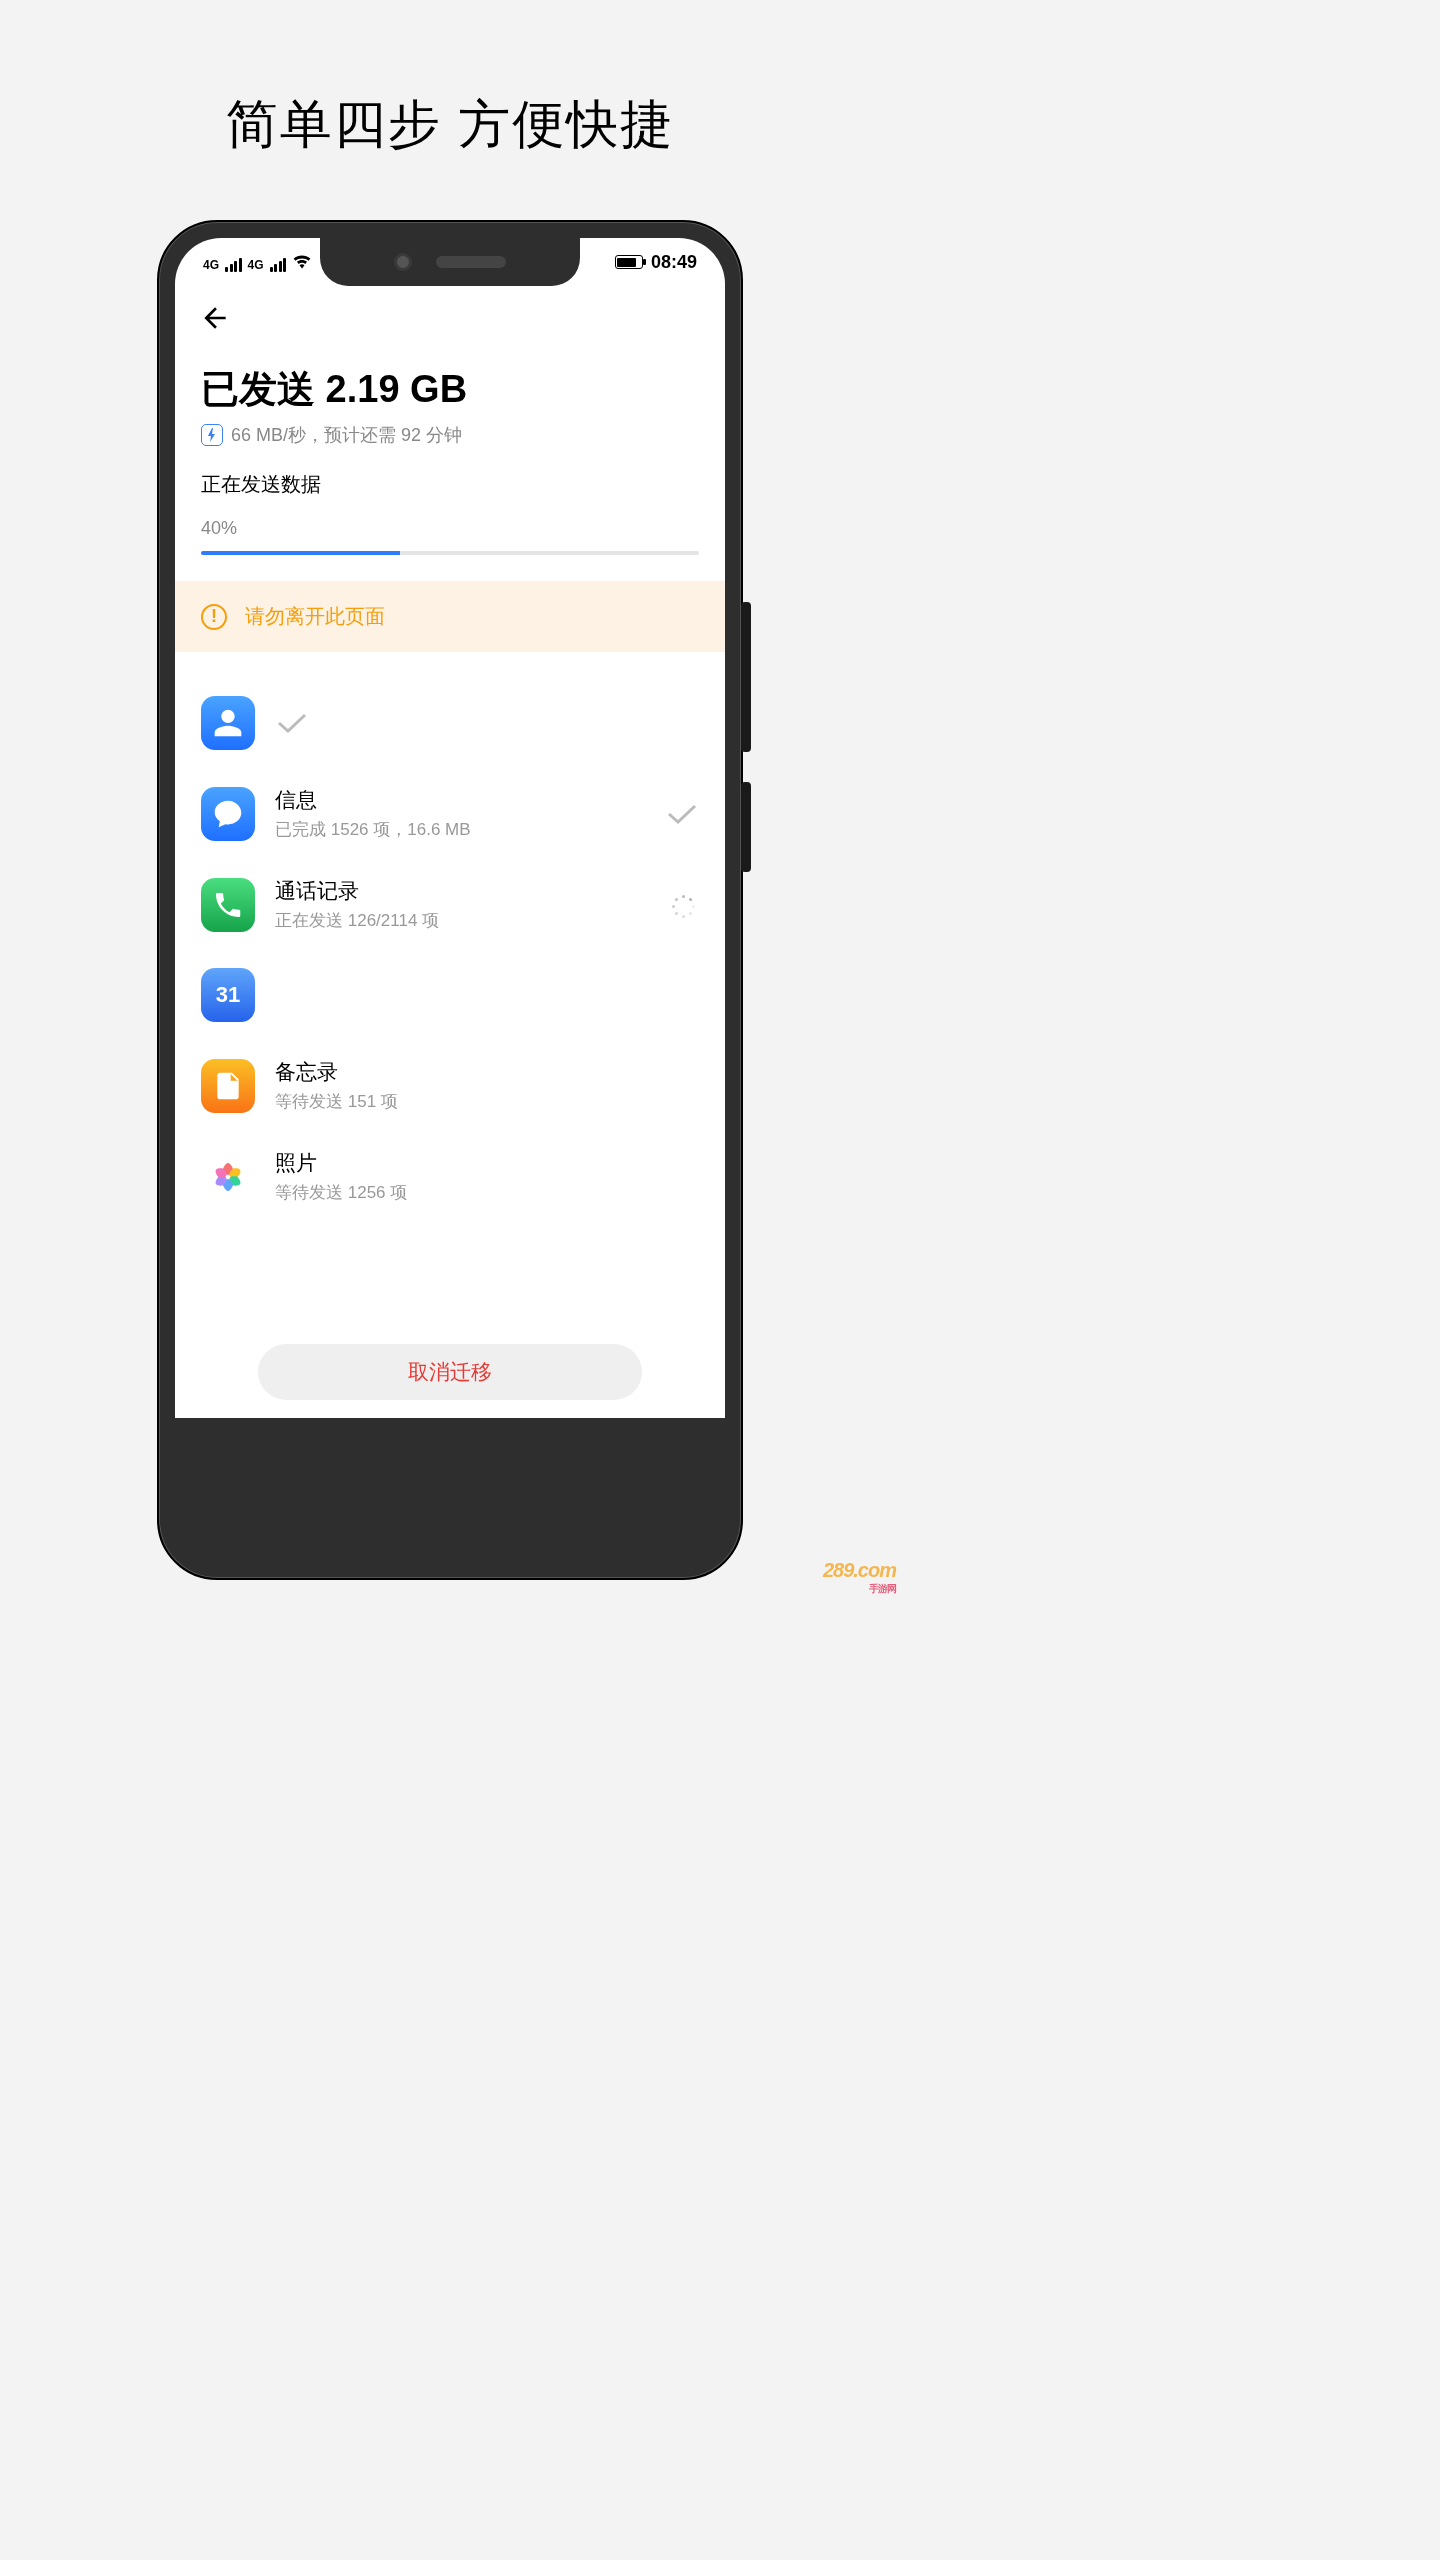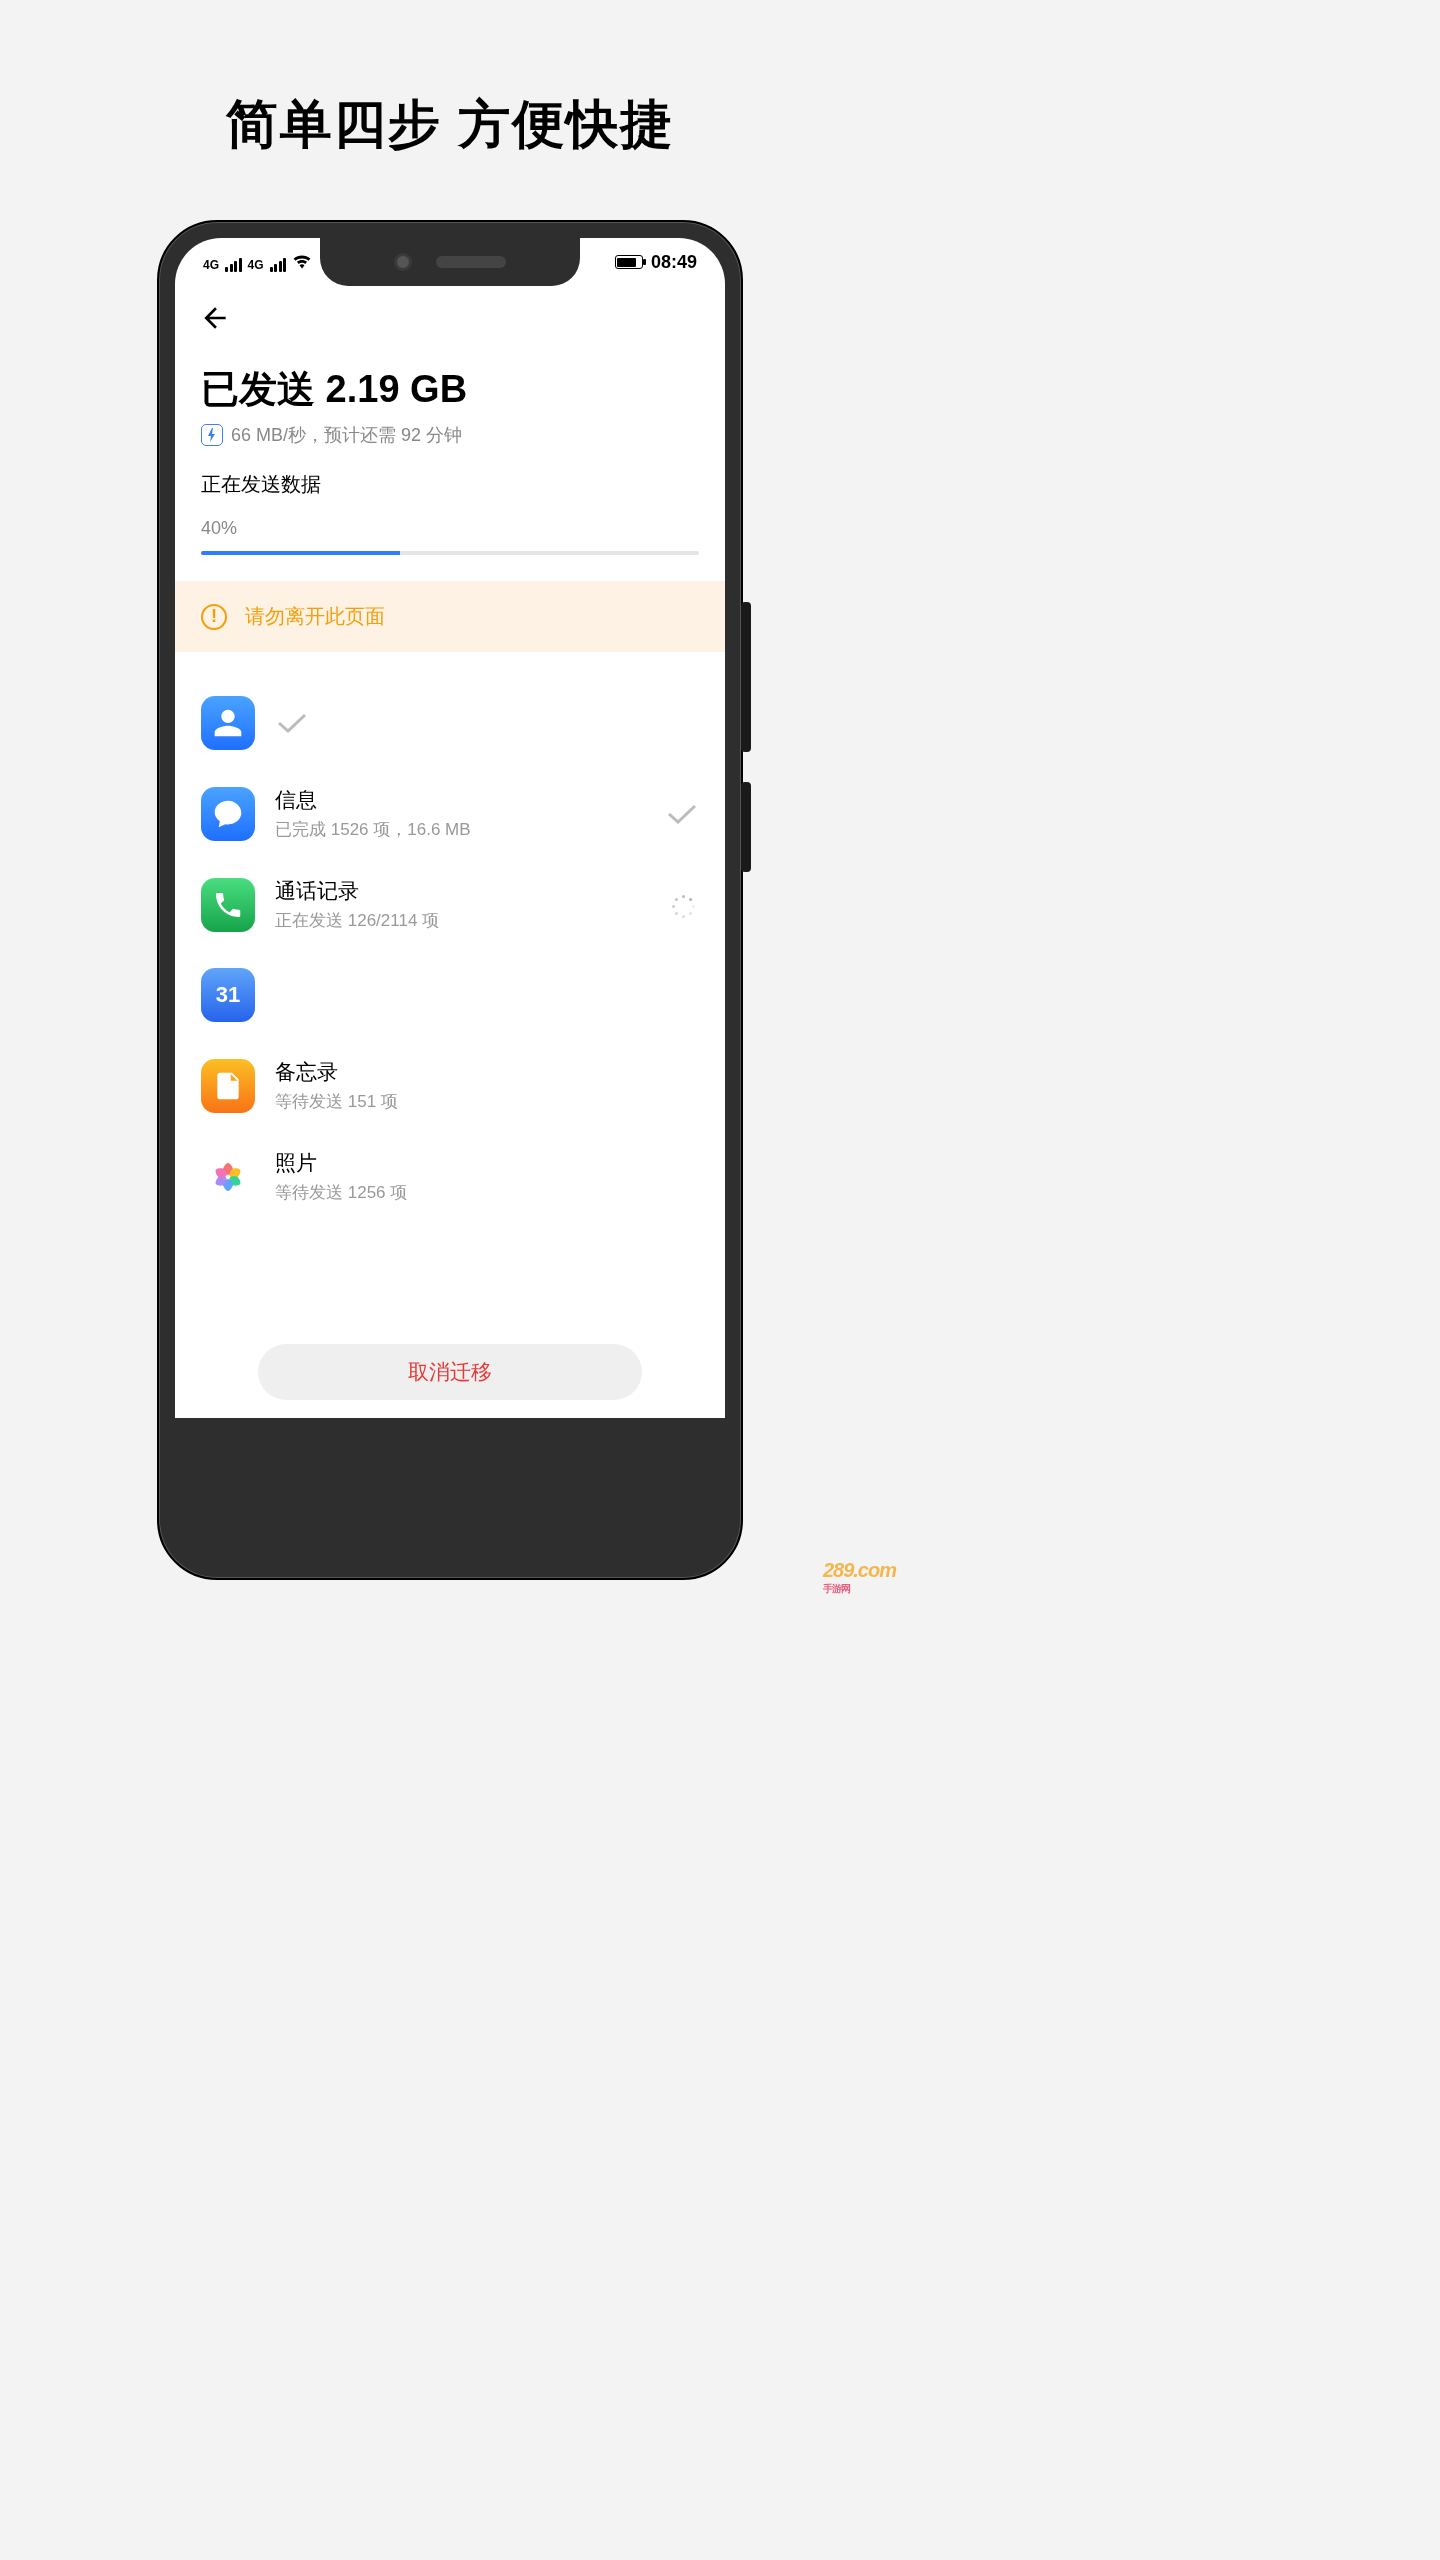--- a/index.html
+++ b/index.html
@@ -9,21 +9,21 @@
     width: 900px;
     height: 1600px;
     overflow: hidden;
     position: relative;
   }
   .tagline {
     text-align: center;
     font-size: 52px;
     color: #000;
     padding-top: 90px;
-    font-weight: 700;
+    font-weight: 400;
     letter-spacing: 2px;
   }
   .phone {
     position: absolute;
     left: 50%;
     transform: translateX(-50%);
     top: 220px;
     width: 586px;
     height: 1360px;
     background: #2e2e2e;
@@ -118,21 +118,21 @@
   .cancel-btn {
     background: #efefef; color: #e53935; border: none;
     font-size: 21px; padding: 14px 150px; border-radius: 30px;
   }
 
   .watermark {
     position: absolute; right: 4px; bottom: 4px;
     font-size: 20px; font-weight: 700; font-style: italic;
     color: #f59e0b; opacity: .7; letter-spacing: -1px;
   }
-  .watermark small { display:block; font-size:10px; color:#e11d48; font-style:normal; font-weight:600; text-align:left; }
+  .watermark small { display:block; font-size:10px; color:#e11d48; font-style:normal; font-weight:600; text-align:right; }
 </style>
 </head>
 <body>
 
 <div class="tagline">简单四步 方便快捷</div>
 
 <div class="phone">
   <div class="side-btn vol"></div>
   <div class="side-btn pwr"></div>
 

